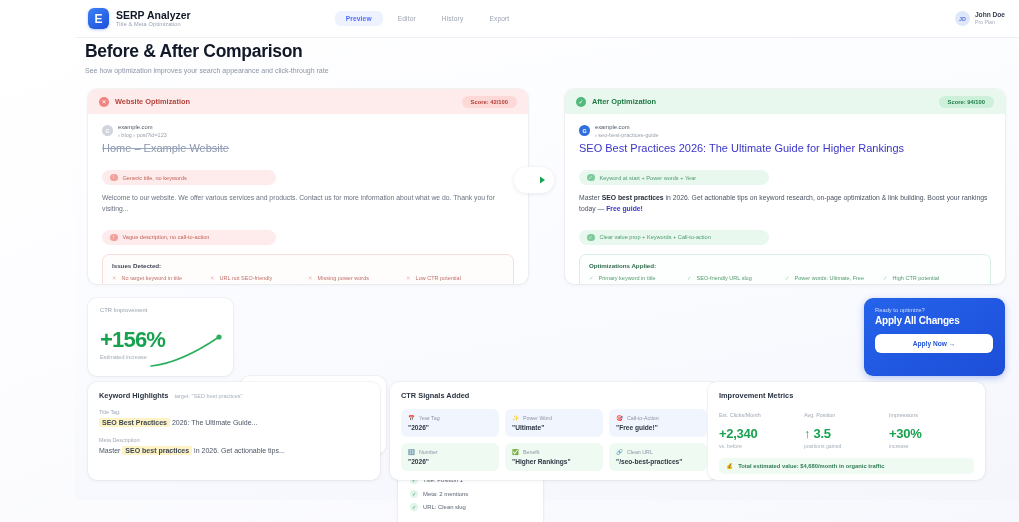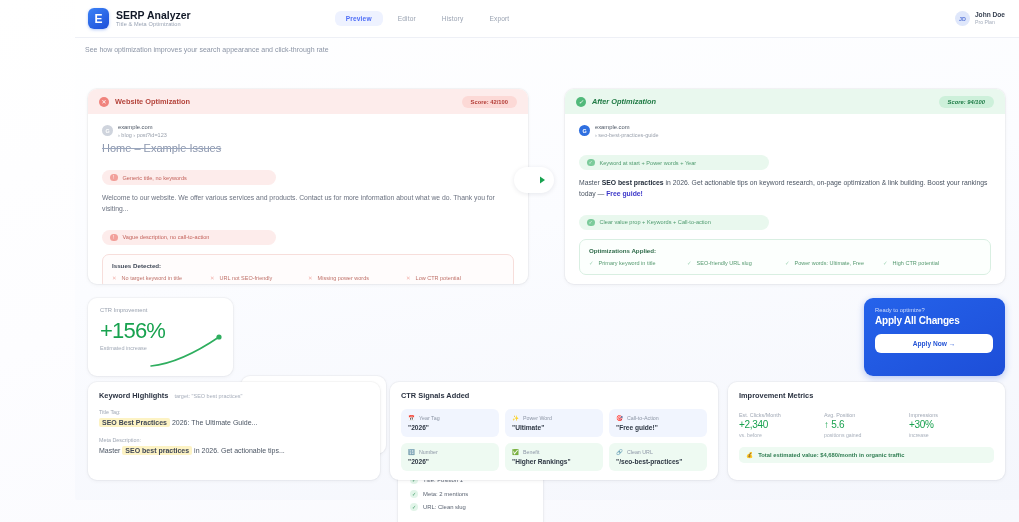--- a/index.html
+++ b/index.html
@@ -63,21 +63,21 @@
     border-radius: 9px; background: #fff; overflow: hidden;
     box-shadow: 0 1px 4px rgba(16,24,40,.055), 0 0 0 1px rgba(16,24,40,.035);
   }
   .card-before { left: 88px; width: 440px; height: 195px; }
   .card-after  { left: 565px; width: 440px; height: 195px; }
 
   .card-head {
     height: 25px; display: flex; align-items: center; padding: 0 11px;
   }
   .head-before { background: #fdeceb; }
-  .head-after  { background: #e9f8ee; font-style: italic; }
+  .head-after  { background: #e9f8ee; }
   .head-ttl { font-size: 7.4px; font-weight: bold; margin-left: 6px; }
   .head-before .head-ttl { color: #b4443c; }
   .head-after .head-ttl { color: #1f7a44; }
   .dot-ic {
     width: 10px; height: 10px; border-radius: 50%; display:flex;
     align-items:center; justify-content:center; font-size: 6px; color:#fff;
   }
   .dot-x { background: #f0837d; }
   .dot-c { background: #51b97a; }
   .score-pill {
@@ -152,21 +152,21 @@
   .mcard {
     background: #fff; border-radius: 9px; height: 78px;
     box-shadow: 0 1px 4px rgba(16,24,40,.055), 0 0 0 1px rgba(16,24,40,.03);
     padding: 9px 12px; position: relative; overflow: hidden;
   }
   .m1 { left: 88px; width: 145px; }
   .m2 { left: 241px; width: 145px; }
   .m3 { left: 398px; width: 145px; }
   .m6 { left: 864px; width: 141px; }
   .m-lbl { font-size: 5.8px; color: #98a0ae; }
-  .big-green { font-size: 22px; font-weight: normal; color: #18a24f; letter-spacing: -0.8px; margin-top: 5px; }
+  .big-green { font-size: 22px; font-weight: bold; color: #18a24f; letter-spacing: -0.8px; margin-top: 14px; }
   .m-sub { font-size: 5.5px; color: #a2aab7; margin-top: 1px; }
   .spark { position: absolute; right: 6px; bottom: 6px; }
 
   .bar-track { height: 7px; border-radius: 4px; background: #e7eaf0; margin-top: 11px; overflow: hidden; }
   .bar-fill { height: 100%; border-radius: 4px; }
   .bar-green { background: linear-gradient(90deg,#2fae5f,#17a34a); }
   .count-row { display: flex; align-items: baseline; gap: 4px; margin-top: 4px; }
   .count-num { font-size: 13px; font-weight: bold; color: #1f2937; }
   .count-of { font-size: 6.2px; color: #98a0ae; }
   .chip-ok {
@@ -196,38 +196,38 @@
   }
 
   
   .panel {
     position: absolute; top: 382px; background: #fff; border-radius: 9px;
     box-shadow: 0 1px 4px rgba(16,24,40,.055), 0 0 0 1px rgba(16,24,40,.03);
     padding: 9px 11px;
   }
   .p1 { left: 88px; width: 292px; height: 98px; }
   .p2 { left: 390px; width: 328px; height: 98px; }
-  .p3 { left: 728px; width: 277px; height: 98px; }
+  .p3 { left: 708px; width: 277px; height: 98px; }
   .p-ttl { font-size: 7.4px; font-weight: bold; color: #2b3342; }
   .p-ttl-sub { font-size: 5.5px; color: #a7aebb; font-weight: normal; margin-left: 6px; }
   .kh-lbl { font-size: 5.4px; color: #a0a8b5; margin-top: 9px; }
   .kh-line { font-size: 7px; color: #4b5563; margin-top: 3px; line-height: 1.45; }
   .hl { background: #fdf3c4; color: #3f4756; font-weight: bold; padding: 1px 3px; border-radius: 2px; }
 
   .sig-grid { display: grid; grid-template-columns: repeat(3, 1fr); gap: 6px; margin-top: 9px; }
   .sig { border-radius: 6px; padding: 6px 7px; }
   .sig-blue { background: #f1f5fe; }
   .sig-green { background: #eefaf2; }
   .sig-head { display: flex; align-items: center; gap: 4px; font-size: 5.3px; color: #8d96a6; }
   .sig-val { font-size: 6.6px; font-weight: bold; color: #2f3845; margin-top: 3px; }
   .sig-ic { font-size: 5.6px; }
 
   .im-grid { display: grid; grid-template-columns: repeat(3,1fr); margin-top: 12px; }
   .im-lbl { font-size: 5.4px; color: #a0a8b5; }
-  .im-val { font-size: 10px; font-weight: normal; color: #18a24f; margin-top: 1px; letter-spacing: -0.3px; }
+  .im-val { font-size: 13px; font-weight: bold; color: #18a24f; margin-top: 8px; letter-spacing: -0.3px; }
   .im-sub { font-size: 5.2px; color: #a8b0bc; margin-top: 2px; }
   .im-foot {
     margin-top: 9px; background: #eefaf2; border-radius: 5px; padding: 5px 7px;
     font-size: 5.8px; font-weight: bold; color: #2f7d52;
     display: flex; align-items: center; gap: 5px;
   }
 </style>
 </head>
 <body>
 
@@ -251,38 +251,39 @@
     <div class="user">
       <div class="avatar">JD</div>
       <div>
         <div class="user-name">John Doe</div>
         <div class="user-plan">Pro Plan</div>
       </div>
     </div>
   </div>
 
   <div class="heading">
+    <div class="h1">Before &amp; After Comparison</div>
     <div class="sub">See how optimization improves your search appearance and click-through rate</div>
   </div>
 
   <div class="cmp card card-before">
     <div class="card-head head-before">
       <div class="dot-ic dot-x">✕</div>
       <div class="head-ttl">Website Optimization</div>
       <div class="score-pill pill-before">Score: 42/100</div>
     </div>
     <div class="card-body">
       <div class="serp-top">
         <div class="favicon fav-gray">G</div>
         <div>
           <div class="serp-dom">example.com</div>
           <div class="serp-path">› blog › post?id=123</div>
         </div>
       </div>
-      <div class="serp-title-old">Home – Example Issues</div>
+      <div class="serp-title-old">Home – Example Website</div>
       <div class="flagrow">
         <div class="flag flag-bad">
           <span class="mini-dot mini-bad">!</span>
           <span>Generic title, no keywords</span>
         </div>
       </div>
       <div class="snippet">Welcome to our website. We offer various services and products. Contact us for more information about what we do. Thank you for visiting...</div>
       <div class="flagrow">
         <div class="flag flag-bad">
           <span class="mini-dot mini-bad">!</span>
@@ -333,20 +334,21 @@
       <div class="score-pill pill-after">Score: 94/100</div>
     </div>
     <div class="card-body">
       <div class="serp-top">
         <div class="favicon fav-blue">G</div>
         <div>
           <div class="serp-dom">example.com</div>
           <div class="serp-path">› seo-best-practices-guide</div>
         </div>
       </div>
+      <div class="serp-title-new">SEO Best Practices 2026: The Ultimate Guide for Higher Rankings</div>
       <div class="flagrow">
         <div class="flag flag-good">
           <span class="mini-dot mini-good">✓</span>
           <span>Keyword at start + Power words + Year</span>
         </div>
       </div>
       <div class="snippet snippet-new">
         <span>Master </span><b>SEO best practices</b><span> in 2026. Get actionable tips on keyword research, on-page optimization &amp; link building. Boost your rankings today — </span><span class="snippet-cta">Free guide!</span>
       </div>
       <div class="flagrow">
@@ -491,21 +493,21 @@
   <div class="panel p3">
     <div class="p-ttl">Improvement Metrics</div>
     <div class="im-grid">
       <div>
         <div class="im-lbl">Est. Clicks/Month</div>
         <div class="im-val">+2,340</div>
         <div class="im-sub">vs. before</div>
       </div>
       <div>
         <div class="im-lbl">Avg. Position</div>
-        <div class="im-val">↑ 5.6</div>
+        <div class="im-val">↑ 3.5</div>
         <div class="im-sub">positions gained</div>
       </div>
       <div>
         <div class="im-lbl">Impressions</div>
         <div class="im-val">+30%</div>
         <div class="im-sub">increase</div>
       </div>
     </div>
     <div class="im-foot">
       <span>💰</span>

